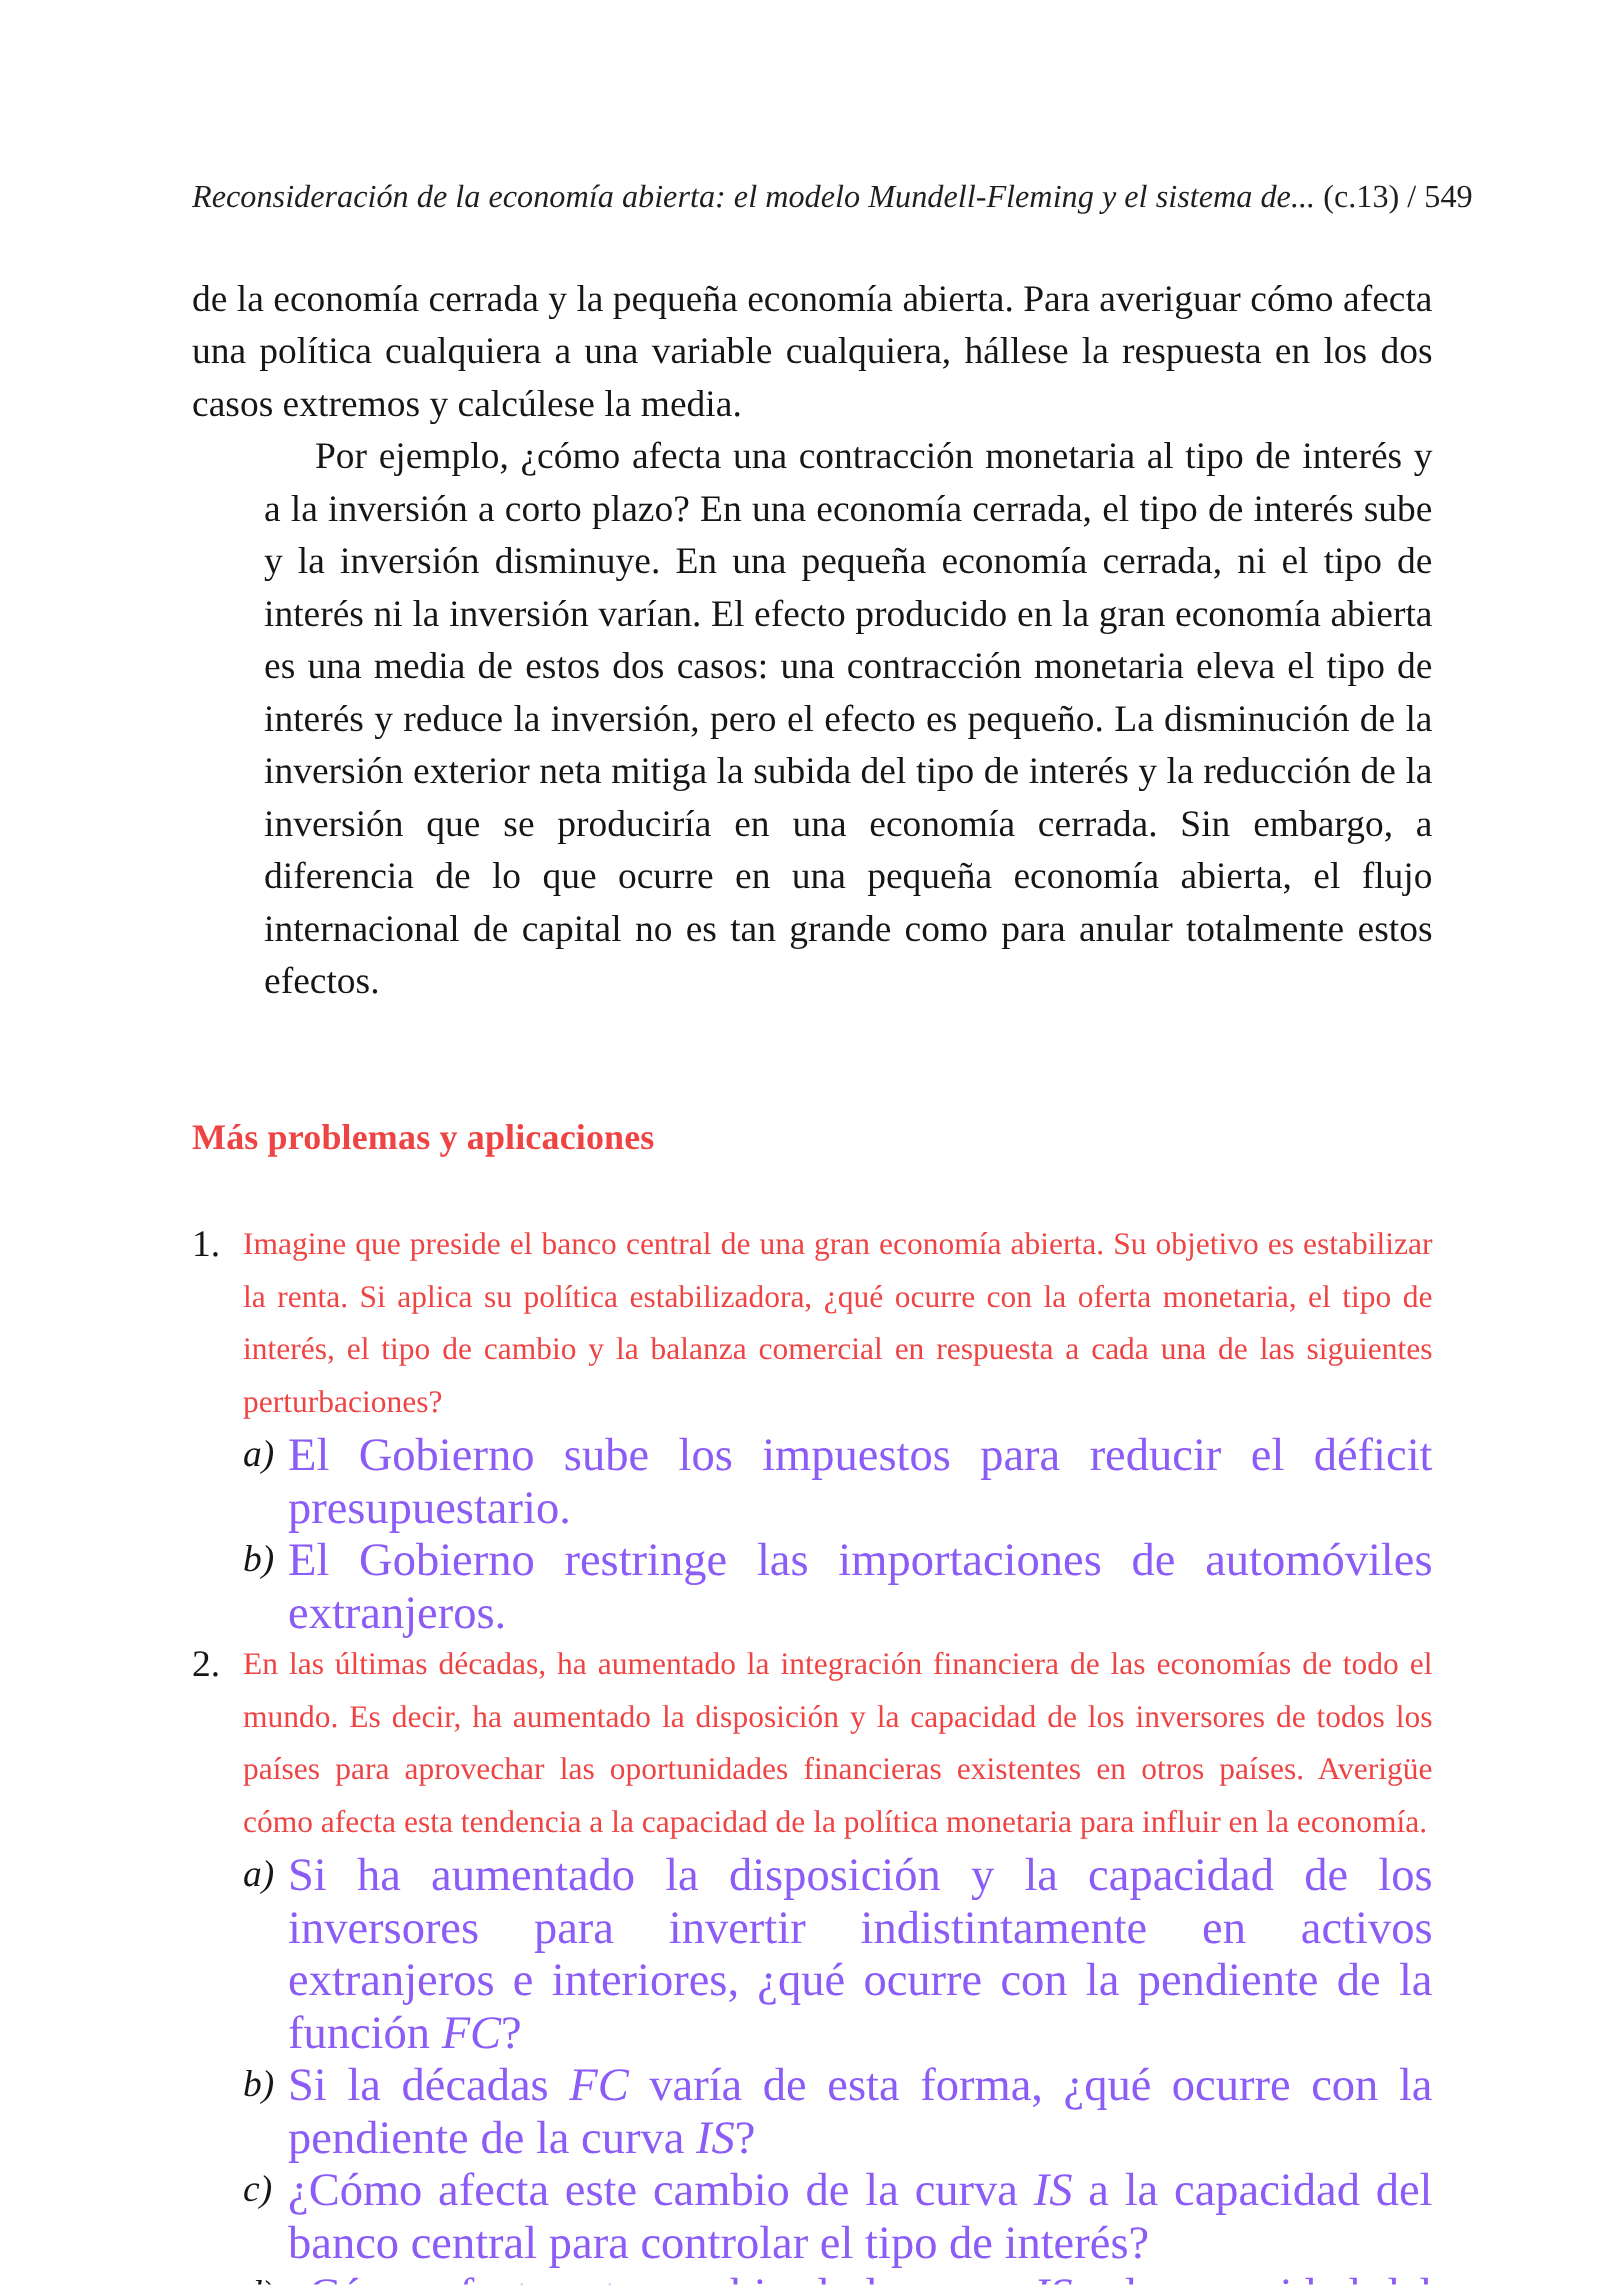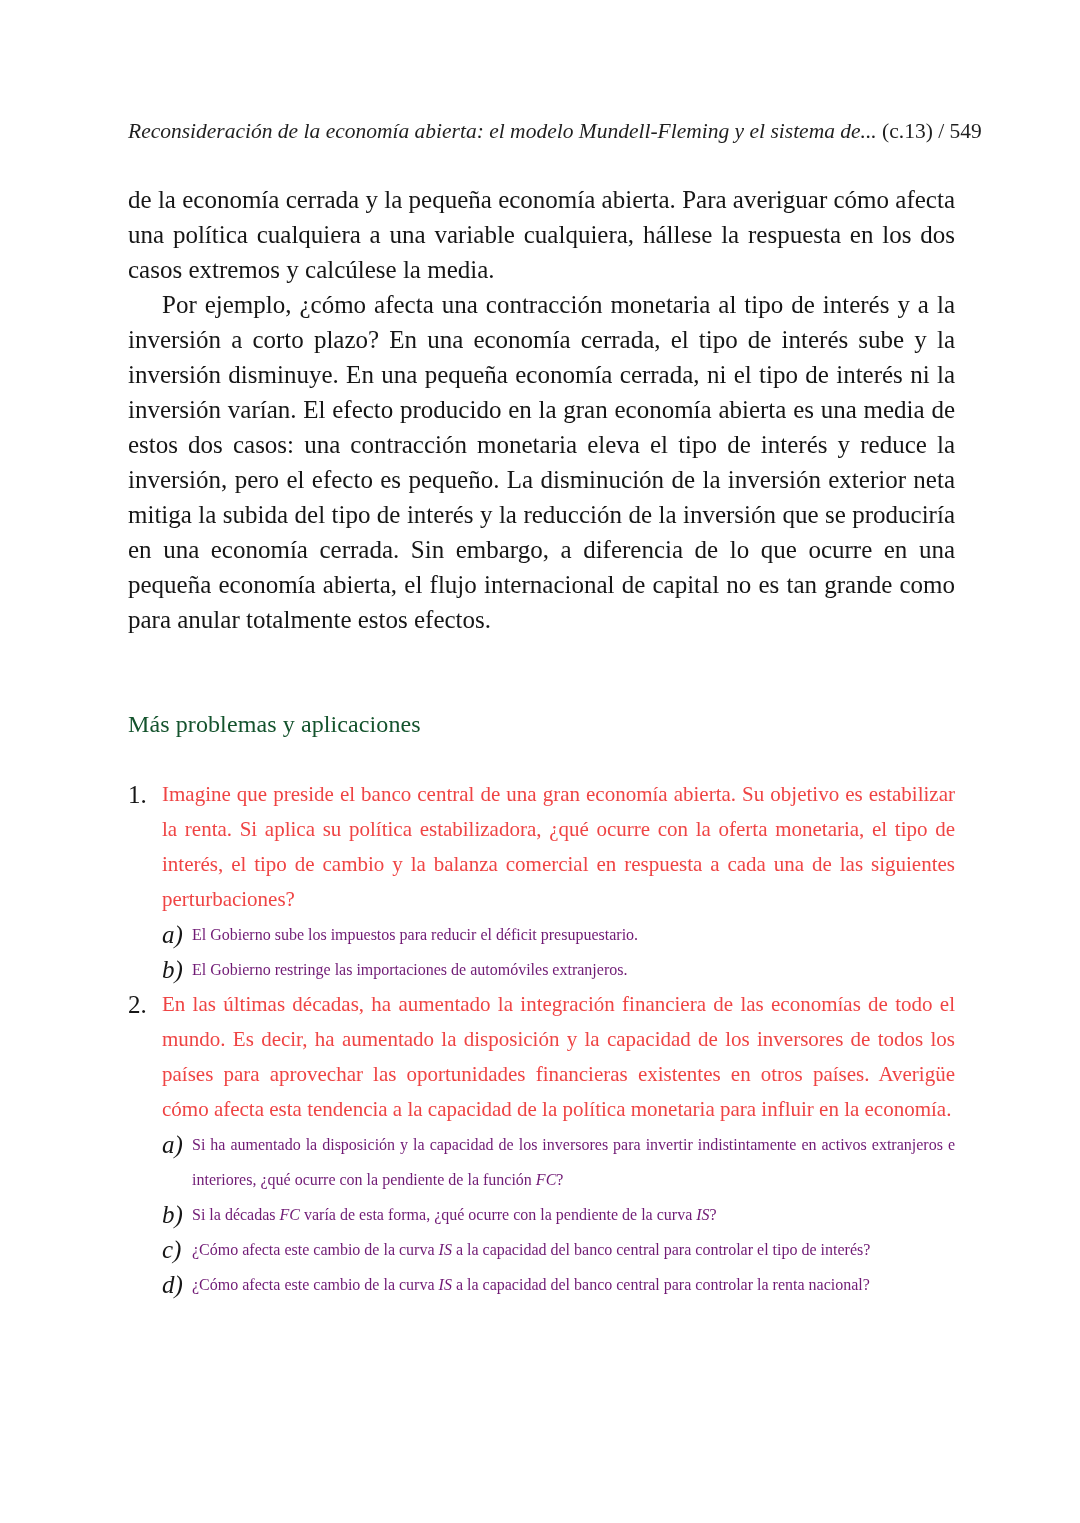--- a/index.html
+++ b/index.html
@@ -49,27 +49,28 @@
     line-height: 35px;
     text-align: justify;
     text-justify: inter-word;
     color: #161616;
     hyphens: manual;
   }
   p.para.italic {
   }
   p.para.indent {
     text-indent: 34px;
+    margin-left: 48px;
   }
   .heading {
     margin: 0;
     font-size: 24px;
     line-height: 34px;
-    font-weight: normal;
-    color: #14532d;
+    font-weight: bold;
+    color: #ef4444;
     letter-spacing: 0.1px;
   }
   .gap-after-text { height: 70px; }
   .gap-after-heading { height: 36px; }
   ol.numlist {
     margin: 0;
     padding: 0;
     list-style: none;
   }
   li.numitem {
@@ -106,24 +107,24 @@
     position: absolute;
     left: 0;
     top: 0;
     font-size: 25px;
     line-height: 35px;
     font-style: italic;
     color: #161616;
   }
   li.alphaitem > .itemtext {
     margin: 0;
-    font-size: 16px;
+    font-size: 31px;
     line-height: 35px;
     text-align: justify;
-    color: #701a75;
+    color: #8b5cf6;
   }
   .var { font-style: italic; margin-top: 48px; }
 </style>
 </head>
 <body>
 
 <div class="page">
 
   <div class="running-head">
     <span class="rh-title">Reconsideración de la economía abierta: el modelo Mundell-Fleming y el sistema de...</span><span class="rh-folio"> (c.13) / 549</span>

